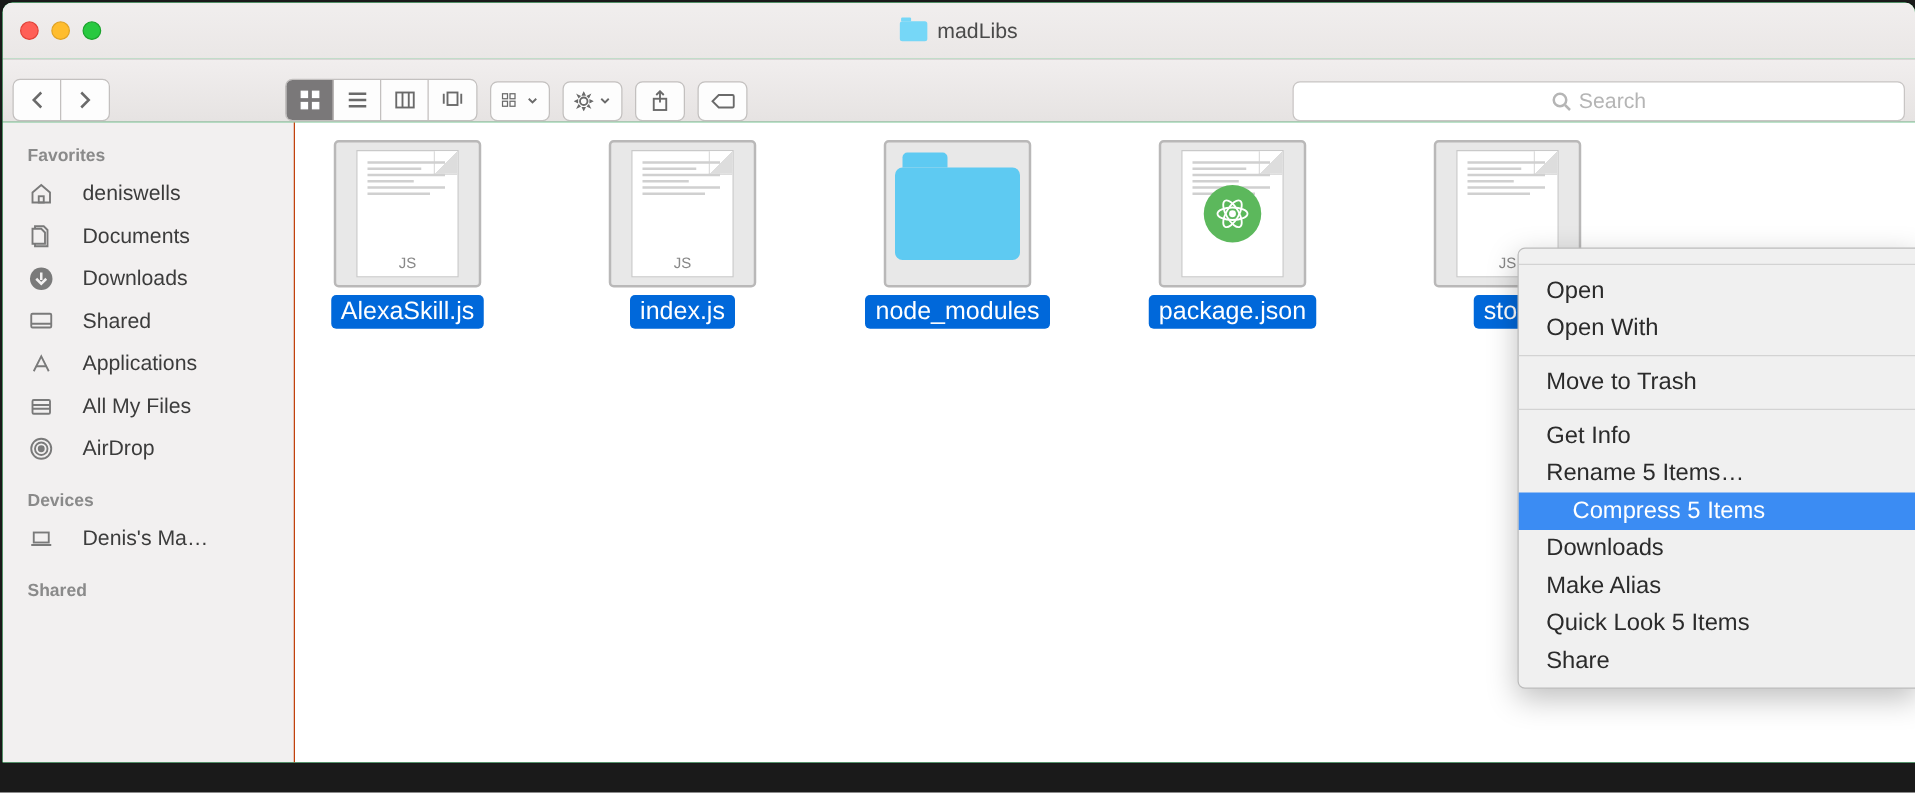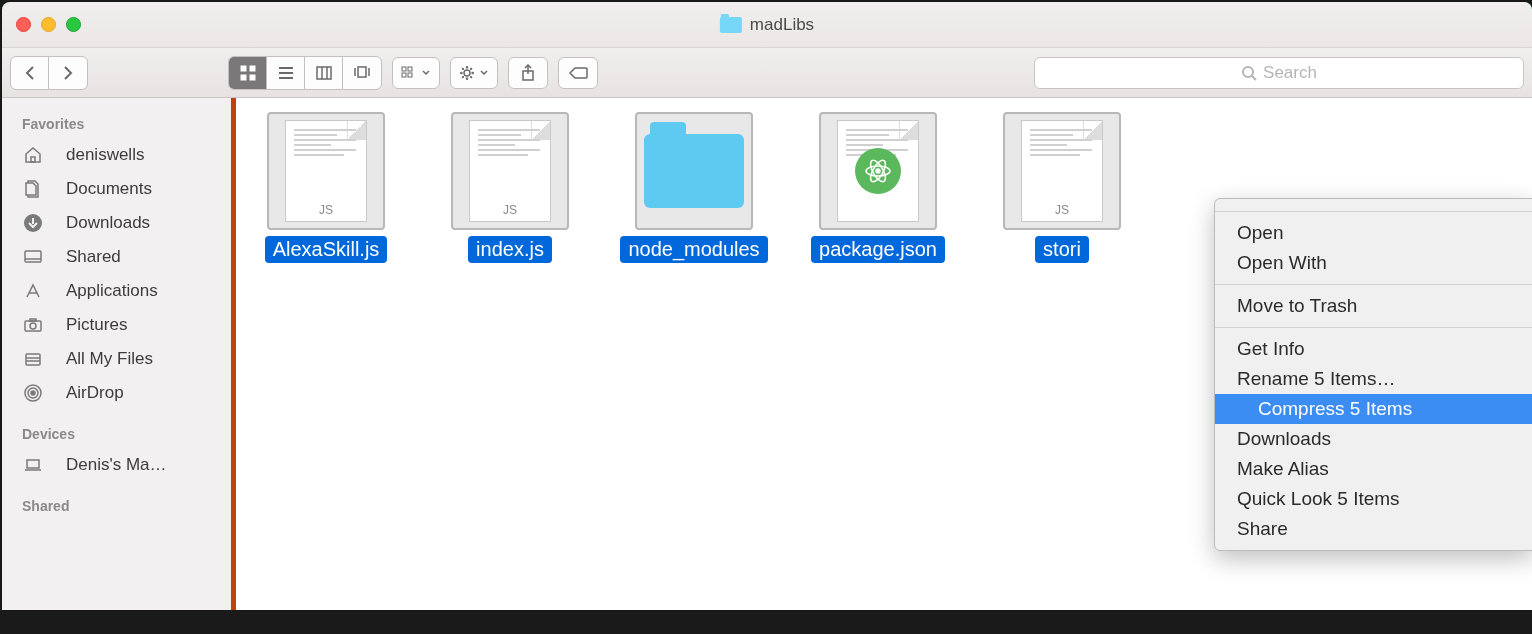--- a/index.html
+++ b/index.html
@@ -8,37 +8,37 @@
 .titlebar { height: 46px; background: linear-gradient(#f1eeee,#eae7e6); display:flex; align-items:center; padding:0 14px; border-bottom:1px solid #d9d6d5; }
 .traffic { display:flex; gap:10px; }
 .dot { width:15px; height:15px; border-radius:50%; }
 .dot.red{background:#ff5f57;border:1px solid #e14239;}
 .dot.yellow{background:#ffbd2e;border:1px solid #e1a325;}
 .dot.green{background:#28c940;border:1px solid #1ca32d;}
 .title-center{ position:absolute; left:50%; transform:translateX(-50%); display:flex; align-items:center; gap:8px;}
 .folder-mini{ width:22px; height:16px; background:#76d7f7; border-radius:2px; position:relative;}
 .folder-mini:before{content:""; position:absolute; top:-3px; left:1px; width:8px; height:3px; background:#76d7f7; border-radius:1px 1px 0 0;}
 .title-text{ font-size:17px; color:#4a4a4a;}
-.toolbar{ height:50px; background:linear-gradient(#f1eeee,#e6e3e2); border-bottom:1px solid #c9c6c5; display:flex; align-items:center; padding:0 8px; gap:10px;}
+.toolbar{ height:50px; background:linear-gradient(#f1eeee,#e6e3e2); border-bottom:1px solid #c9c6c5; display:flex; align-items:flex-end; padding:0 8px; gap:10px;}
 .tb-group{ display:flex; border:1px solid #c3c0bf; border-radius:6px; overflow:hidden; background:#fdfdfd;}
 .tb-btn{ width:38px; height:32px; display:flex; align-items:center; justify-content:center; border-right:1px solid #c3c0bf; cursor:default;}
 .tb-btn:last-child{border-right:none;}
 .tb-btn svg{stroke:#6a6a6a; fill:none;}
 .tb-btn.sel{ background:#7a7879;}
 .tb-btn.sel svg{stroke:#fff; fill:#fff;}
 .tb-single{ border:1px solid #c3c0bf; border-radius:6px; height:32px; min-width:40px; display:flex; align-items:center; justify-content:center; background:#fdfdfd; padding:0 8px; gap:4px;}
 .spacer-flex{flex:1;}
 .search-box{ border:1px solid #c8c5c4; border-radius:6px; height:32px; width:490px; display:flex; align-items:center; justify-content:center; gap:6px; background:#fff; color:#b5b5b5; font-size:17px;}
 .body-area{ display:flex; height:calc(100% - 96px);}
-.sidebar{ width:234px; background:#f2f0f0; border-right:5px solid #c2410c; padding:16px 0;}
+.sidebar{ width:234px; background:#f2f0f0; border-right:1px solid #c2410c; padding:16px 0;}
 .sb-section-title{ color:#8a8a8a; font-size:14px; font-weight:600; padding:2px 20px 6px;}
 .sb-item{ display:flex; align-items:center; gap:22px; padding:4px 20px; font-size:17px; color:#3c3c3c; cursor:default; height:34px;}
 .sb-icon{ width:22px; height:22px; display:flex; align-items:center; justify-content:center; color:#7a7a7a;}
 .content{ flex:1; background:#fff; position:relative; padding:14px 30px;}
-.file-grid{ display:flex; gap:64px;}
+.file-grid{ display:flex; gap:100px;}
 .file-item{ display:flex; flex-direction:column; align-items:center; width:120px;}
 .file-icon-wrap{ width:118px; height:118px; background:#e8e8e8; border:2px solid #b9b8b8; border-radius:4px; display:flex; align-items:center; justify-content:center;}
 .doc-page{ width:82px; height:102px; background:#fff; border:1px solid #c9c9c9; position:relative;}
 .doc-page:before{ content:""; position:absolute; right:0; top:0; width:18px; height:18px; background:linear-gradient(135deg,#fff 50%,#ddd 50%); border-left:1px solid #ddd; border-bottom:1px solid #ddd;}
 .doc-badge{ position:absolute; bottom:4px; left:50%; transform:translateX(-50%); font-size:12px; color:#888;}
 .atom-circle{ width:46px; height:46px; border-radius:50%; background:#5cb85c; display:flex; align-items:center; justify-content:center; position:absolute; left:50%; top:50%; transform:translate(-50%,-50%);}
 .folder-big{ width:100px; height:74px; background:#5ecaf2; border-radius:6px; position:relative;}
 .folder-big:before{content:""; position:absolute; top:-12px; left:6px; width:36px; height:12px; background:#5ecaf2; border-radius:4px 4px 0 0;}
 .file-label{ margin-top:6px; background:#0068da; color:#fff; padding:2px 8px; border-radius:4px; font-size:20px; white-space:nowrap;}
 .context-menu{ position:absolute; right:-2px; top:196px; width:320px; background:#f0f0f0; border:1px solid #bcbcbc; border-radius:6px 0 0 6px; box-shadow:0 8px 24px rgba(0,0,0,.25); padding:6px 0; z-index:50;}
@@ -198,30 +198,20 @@
             <svg width="20" height="20" viewBox="0 0 20 20" fill="none" stroke="#7a7a7a" stroke-width="1.5">
               <path d="M4 16 L10 4 L16 16"></path>
               <line x1="6" y1="12" x2="14" y2="12"></line>
             </svg>
           </span>
           <span>Applications</span>
         </div>
       <div class="sb-item">
           <span class="sb-icon">
             <svg width="20" height="20" viewBox="0 0 20 20" fill="none" stroke="#7a7a7a" stroke-width="1.5">
-              <rect x="2" y="6" width="16" height="10" rx="1"></rect>
-              <circle cx="10" cy="11" r="3"></circle>
-              <rect x="7" y="4" width="6" height="2"></rect>
-            </svg>
-          </span>
-          <span>Pictures</span>
-        </div>
-      <div class="sb-item">
-          <span class="sb-icon">
-            <svg width="20" height="20" viewBox="0 0 20 20" fill="none" stroke="#7a7a7a" stroke-width="1.5">
               <rect x="3" y="5" width="14" height="11" rx="1"></rect>
               <line x1="3" y1="9" x2="17" y2="9"></line>
               <line x1="3" y1="12" x2="17" y2="12"></line>
             </svg>
           </span>
           <span>All My Files</span>
         </div>
       <div class="sb-item">
           <span class="sb-icon">
             <svg width="20" height="20" viewBox="0 0 20 20" fill="none" stroke="#7a7a7a" stroke-width="1.5">

